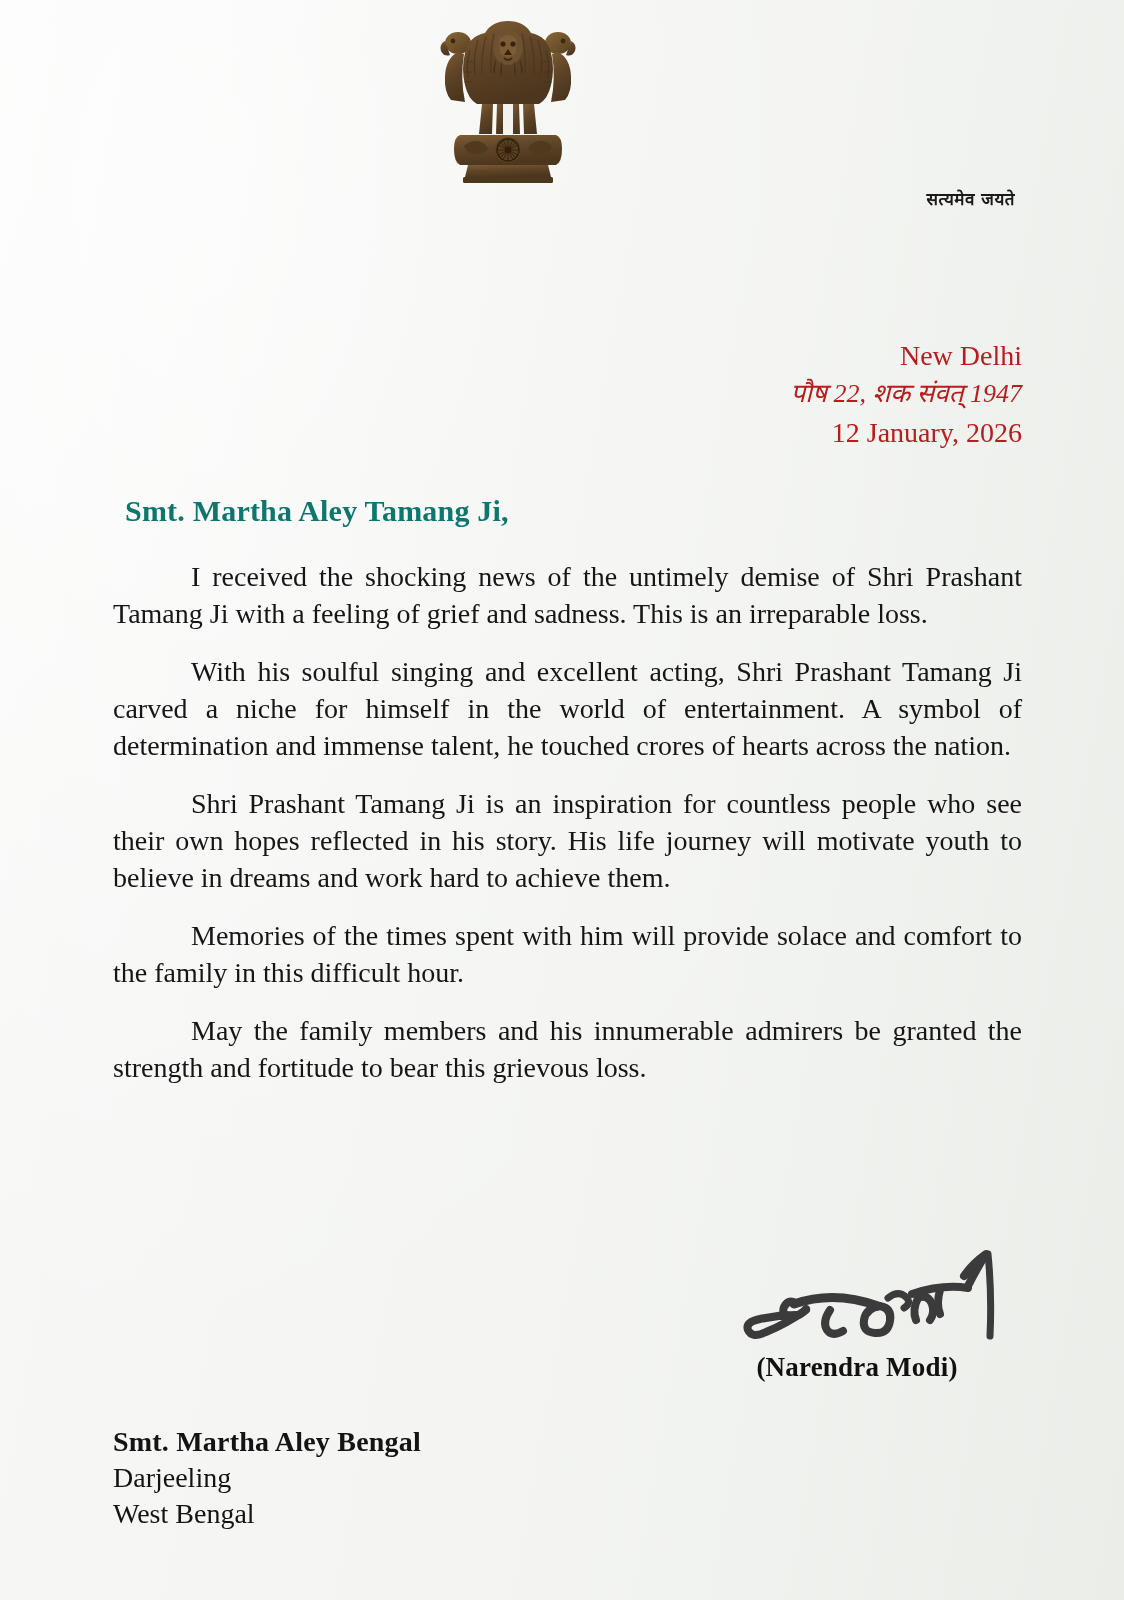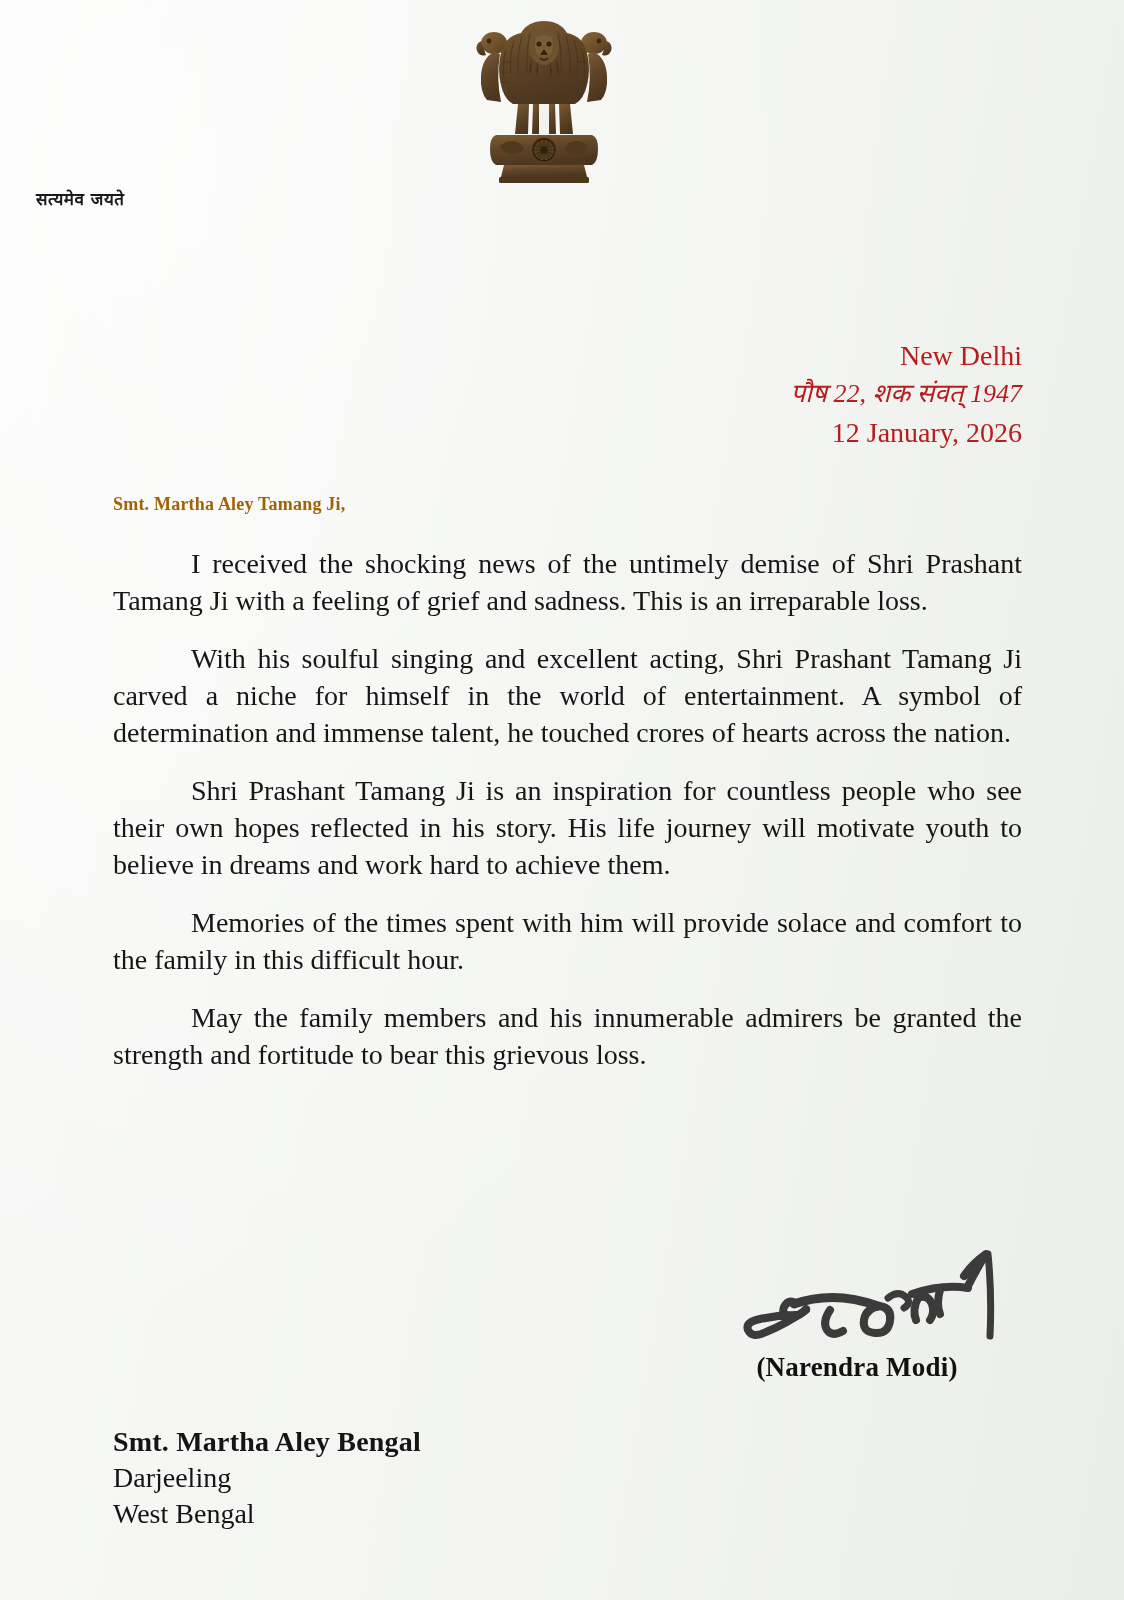--- a/index.html
+++ b/index.html
@@ -29,22 +29,21 @@
       radial-gradient(ellipse at 18% 12%, rgba(255,255,255,0.9) 0%, rgba(250,251,248,0) 60%);
     pointer-events: none;
   }
 
   
   .header {
     position: absolute;
     top: 0;
     left: 0;
     width: 1015px;
-    text-align: left;
-    margin-left: 36px;
+    text-align: right;
   }
   .emblem-wrap {
     margin-top: 18px;
     height: 168px;
     display: flex;
     align-items: flex-end;
     justify-content: center;
   }
   .emblem {
     display: block;
@@ -99,25 +98,25 @@
 
   
   .body-block {
     position: absolute;
     top: 494px;
     left: 113px;
     width: 909px;
   }
   .salutation {
     font-family: "Liberation Serif", "DejaVu Serif", serif;
-    font-size: 18px;
+    font-size: 30px;
     font-weight: 700;
     letter-spacing: 0.2px;
-    margin: 0 0 30px 0;
-    color: #a16207;
+    margin: 0 0 30px 12px;
+    color: #0f766e;
   }
   p.para {
     margin: 0 0 21px 0;
     font-size: 28px;
     line-height: 37px;
     text-align: justify;
     text-indent: 78px;
     color: #161616;
     text-justify: inter-word;
     hyphens: none;

